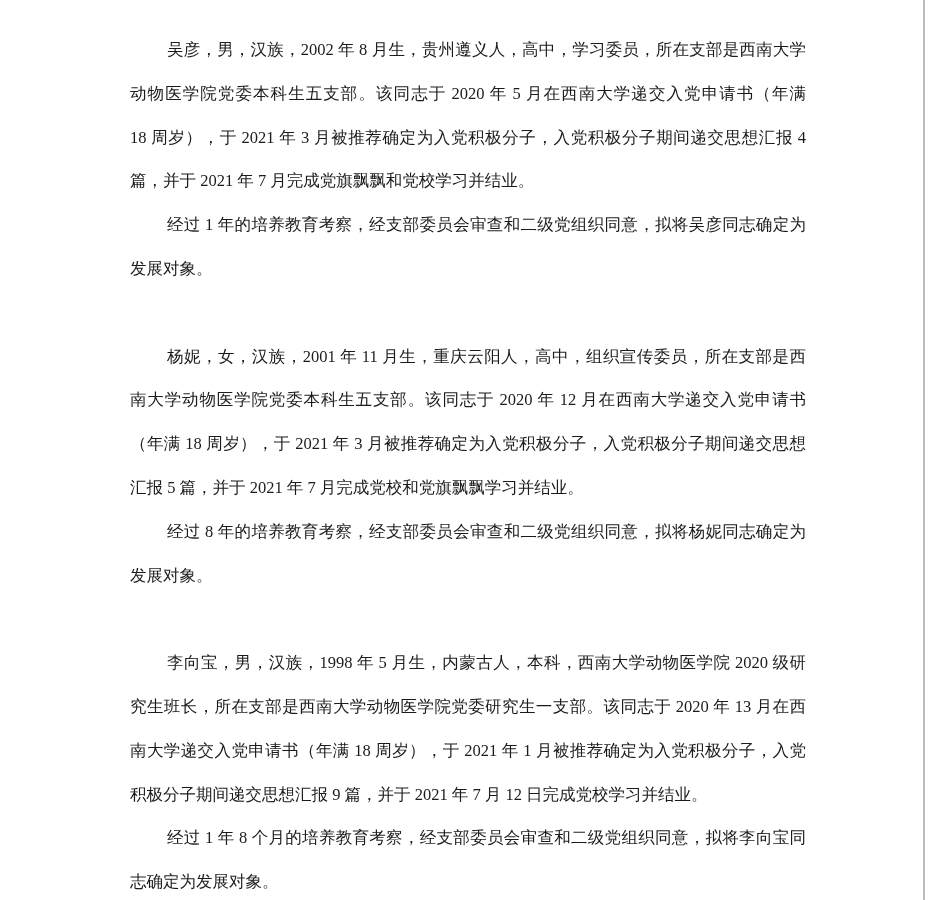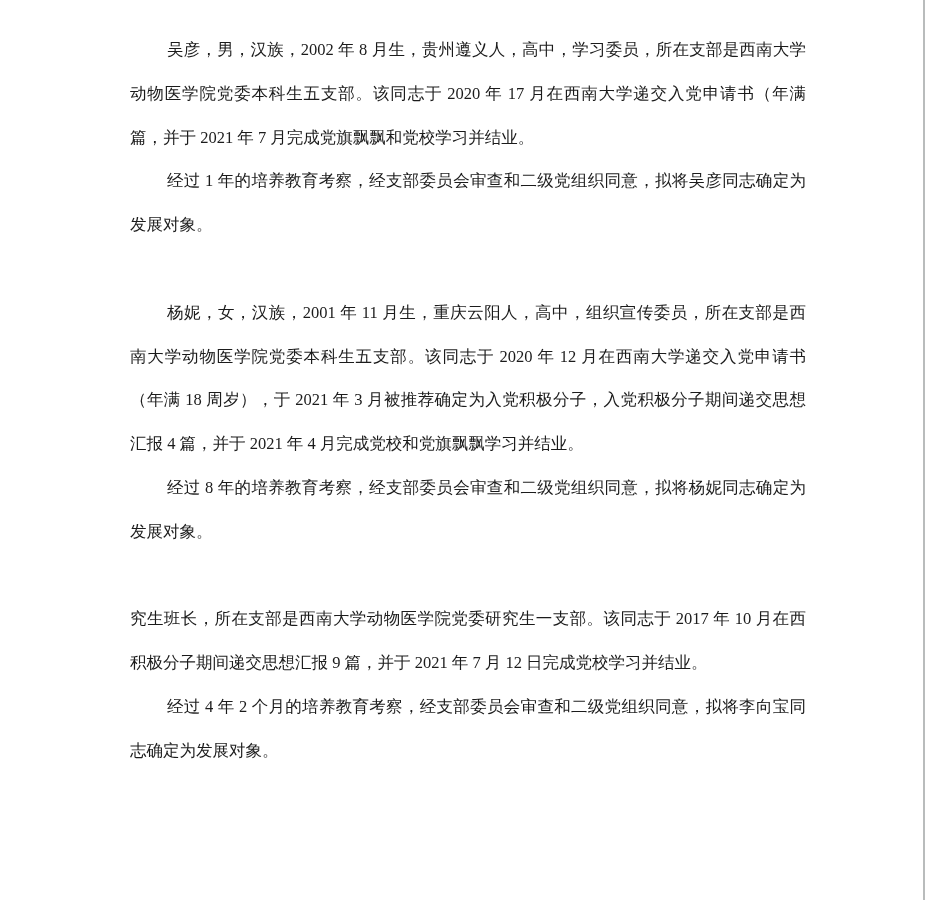--- a/index.html
+++ b/index.html
@@ -59,53 +59,56 @@
 </style>
 </head>
 <body>
 
 <div class="page" style="background: rgb(255, 255, 255);">
   <div class="content" style="color: rgb(27, 27, 27);">
 
     <section>
       <div class="paragraph">
         <div class="line indent">吴彦，男，汉族，2002 年 8 月生，贵州遵义人，高中，学习委员，所在支部是西南大学</div>
-        <div class="line">动物医学院党委本科生五支部。该同志于 2020 年 17 月在西南大学递交入党申请书（年满</div>
+        <div class="line">动物医学院党委本科生五支部。该同志于 2020 年 5 月在西南大学递交入党申请书（年满</div>
+        <div class="line">18 周岁），于 2021 年 3 月被推荐确定为入党积极分子，入党积极分子期间递交思想汇报 4</div>
         <div class="line para-end">篇，并于 2021 年 7 月完成党旗飘飘和党校学习并结业。</div>
       </div>
       <div class="paragraph">
         <div class="line indent">经过 1 年的培养教育考察，经支部委员会审查和二级党组织同意，拟将吴彦同志确定为</div>
         <div class="line para-end">发展对象。</div>
       </div>
     </section>
 
     <div class="spacer"></div>
 
     <section>
       <div class="paragraph">
         <div class="line indent">杨妮，女，汉族，2001 年 11 月生，重庆云阳人，高中，组织宣传委员，所在支部是西</div>
         <div class="line">南大学动物医学院党委本科生五支部。该同志于 2020 年 12 月在西南大学递交入党申请书</div>
         <div class="line">（年满 18 周岁），于 2021 年 3 月被推荐确定为入党积极分子，入党积极分子期间递交思想</div>
-        <div class="line para-end">汇报 4 篇，并于 2021 年 4 月完成党校和党旗飘飘学习并结业。</div>
+        <div class="line para-end">汇报 5 篇，并于 2021 年 7 月完成党校和党旗飘飘学习并结业。</div>
       </div>
       <div class="paragraph">
         <div class="line indent">经过 8 年的培养教育考察，经支部委员会审查和二级党组织同意，拟将杨妮同志确定为</div>
         <div class="line para-end">发展对象。</div>
       </div>
     </section>
 
     <div class="spacer"></div>
 
     <section>
       <div class="paragraph">
-        <div class="line">究生班长，所在支部是西南大学动物医学院党委研究生一支部。该同志于 2017 年 10 月在西</div>
+        <div class="line indent">李向宝，男，汉族，1998 年 5 月生，内蒙古人，本科，西南大学动物医学院 2020 级研</div>
+        <div class="line">究生班长，所在支部是西南大学动物医学院党委研究生一支部。该同志于 2020 年 13 月在西</div>
+        <div class="line">南大学递交入党申请书（年满 18 周岁），于 2021 年 1 月被推荐确定为入党积极分子，入党</div>
         <div class="line para-end">积极分子期间递交思想汇报 9 篇，并于 2021 年 7 月 12 日完成党校学习并结业。</div>
       </div>
       <div class="paragraph">
-        <div class="line indent">经过 4 年 2 个月的培养教育考察，经支部委员会审查和二级党组织同意，拟将李向宝同</div>
+        <div class="line indent">经过 1 年 8 个月的培养教育考察，经支部委员会审查和二级党组织同意，拟将李向宝同</div>
         <div class="line para-end">志确定为发展对象。</div>
       </div>
     </section>
 
   </div>
 
   <div class="edge-line" style="background: rgb(185, 188, 188);"></div>
 </div>
 
 </body></html>

